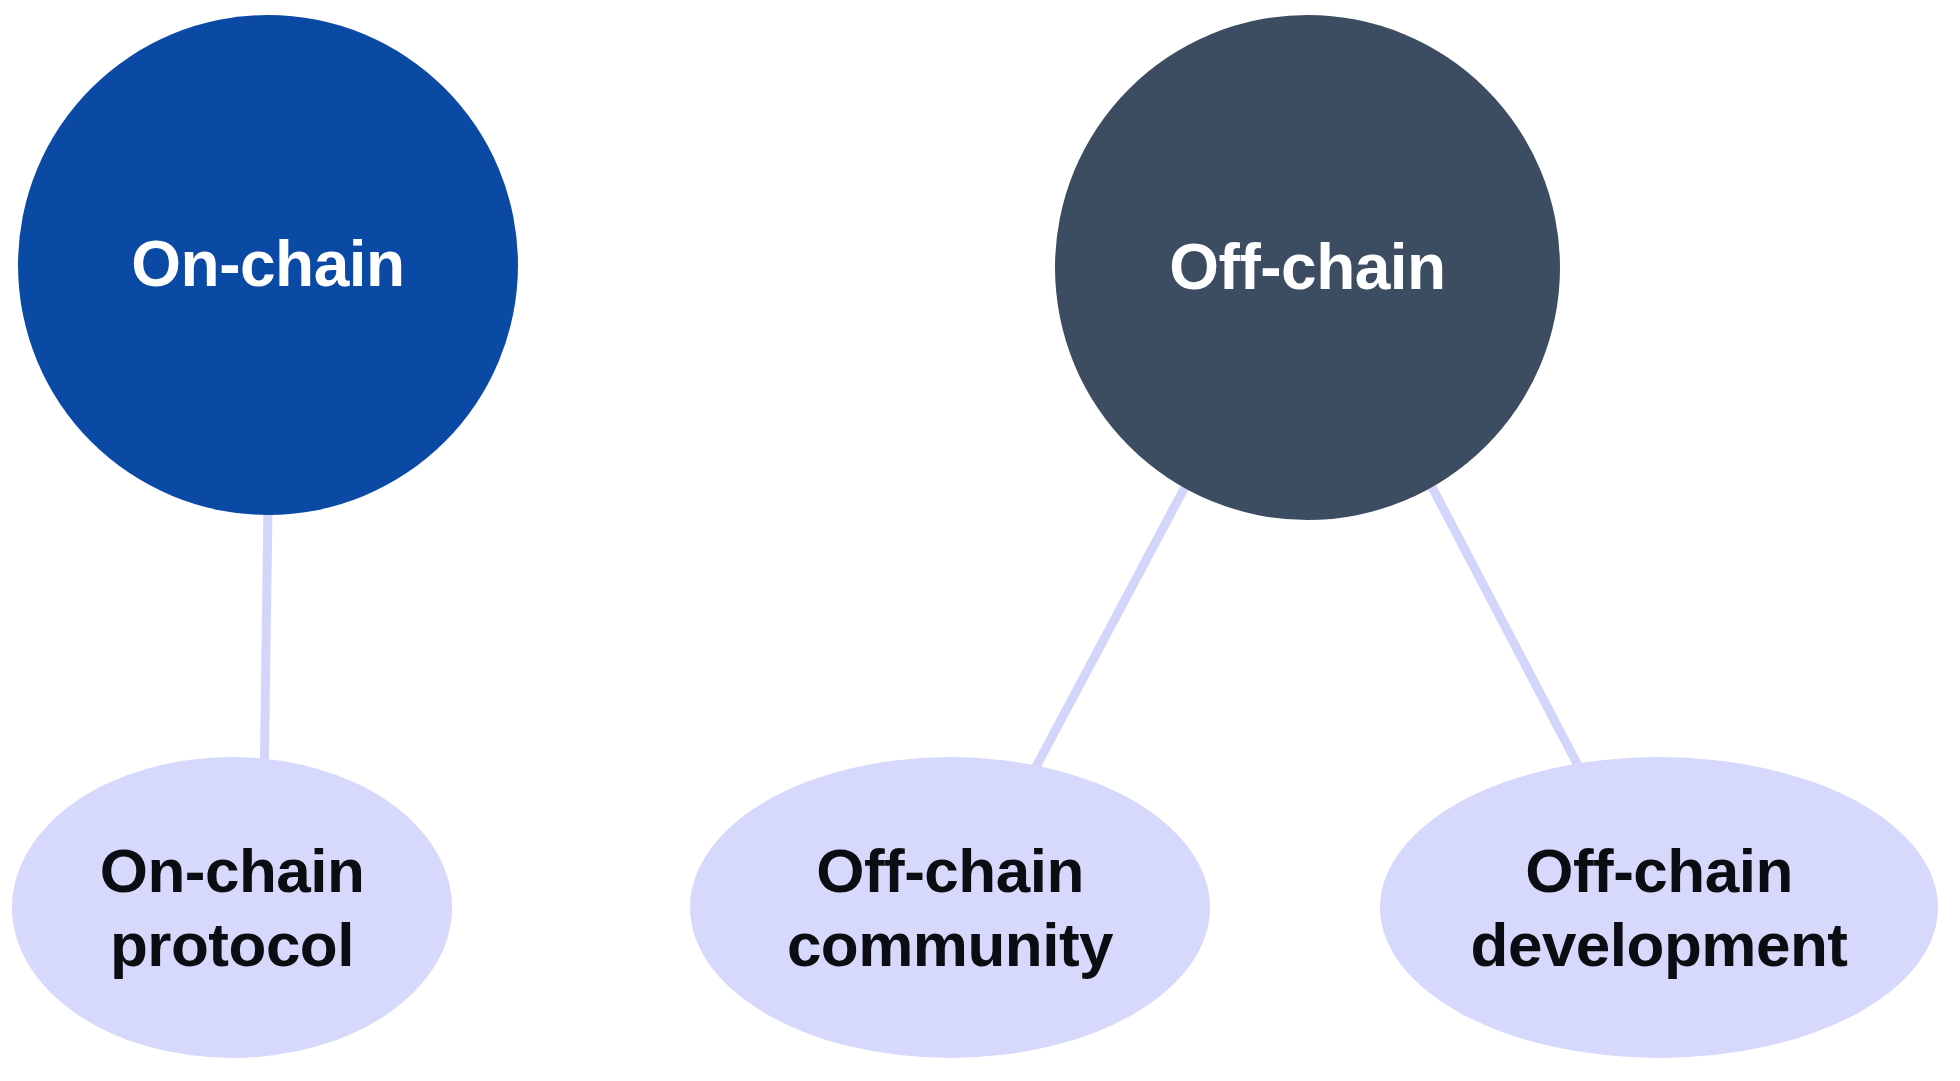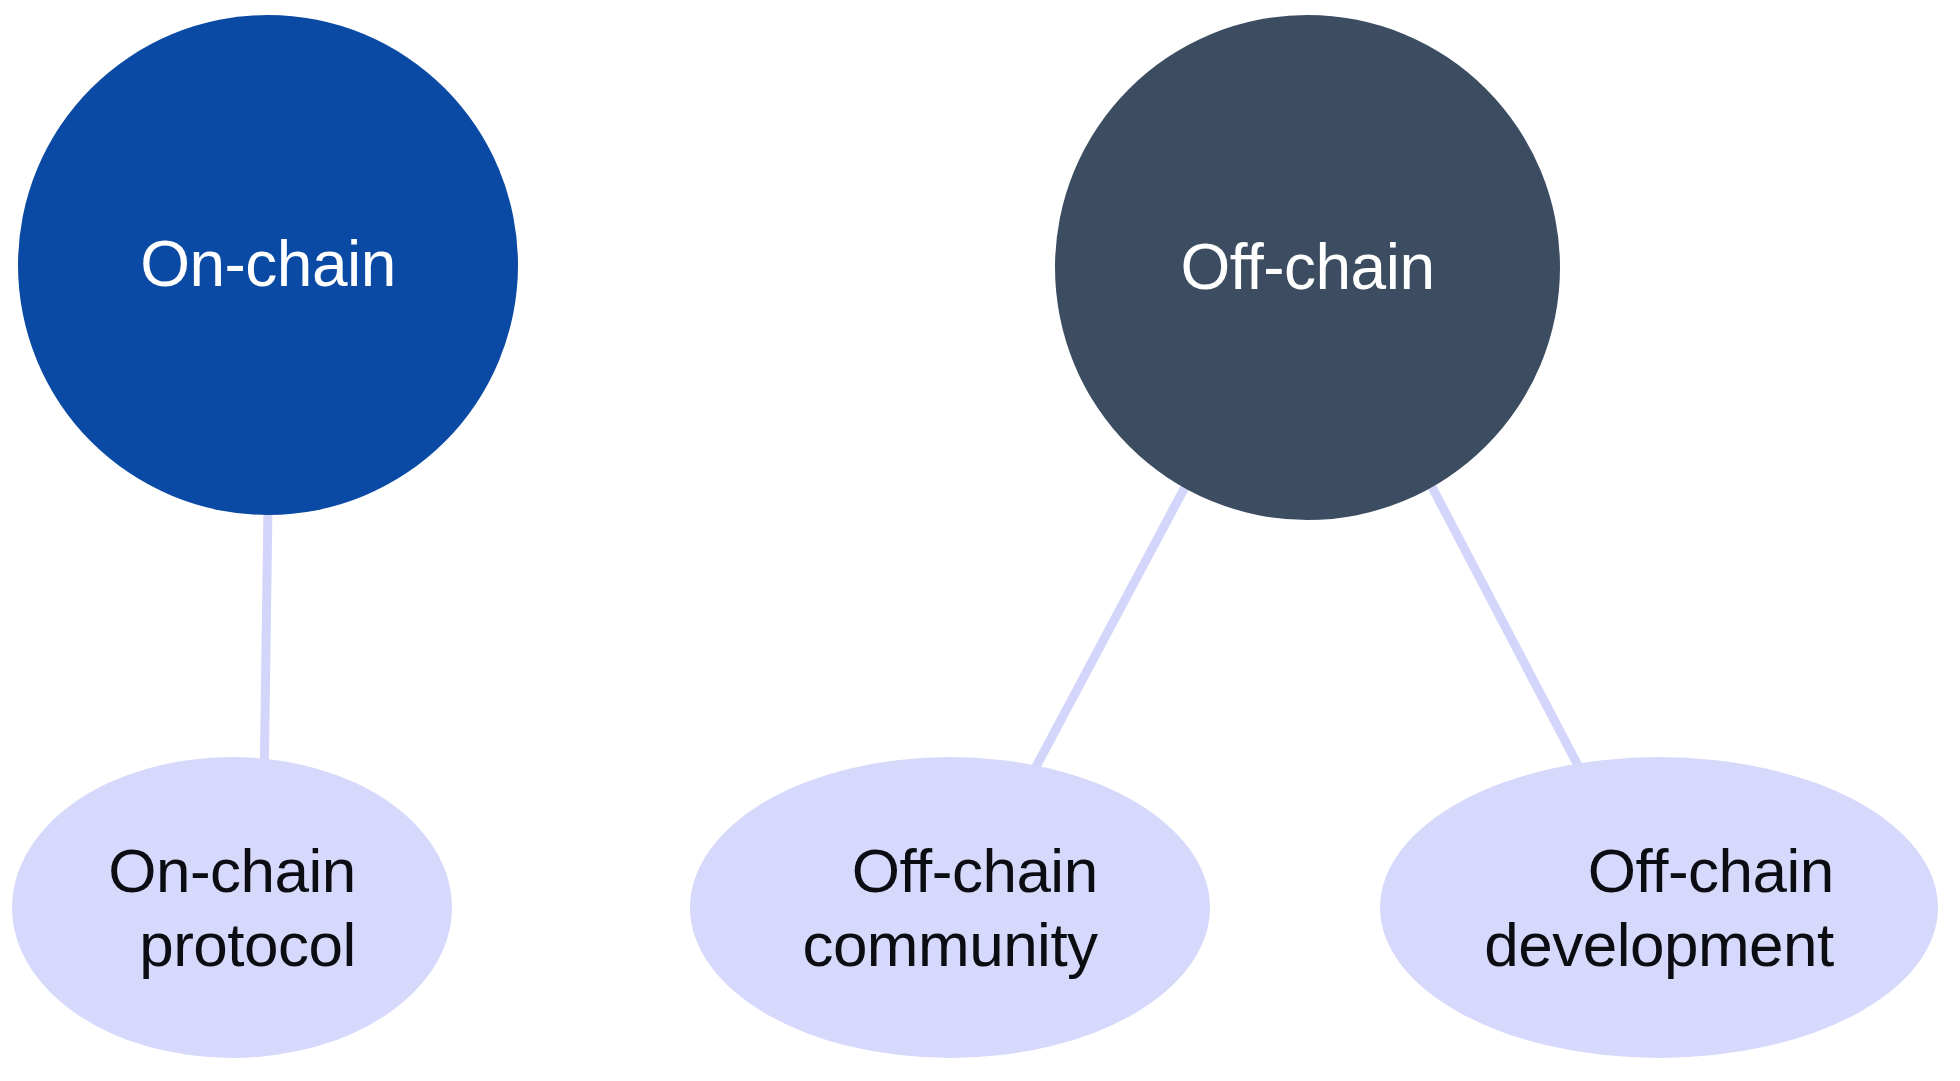--- a/index.html
+++ b/index.html
@@ -52,26 +52,25 @@
 
   .node-circle {
     border-radius: 50%;
   }
 
   .node-ellipse {
     border-radius: 50%;
   }
 
   .node-label {
-    font-weight: normal;
+    font-weight: bold;
     letter-spacing: -0.5px;
     line-height: 1.18;
     white-space: pre-line;
     user-select: none;
-    text-align: right;
   }
 
   
   .root .node-label {
     font-size: 64px;
     color: #ffffff;
   }
 
   
   .leaf .node-label {

